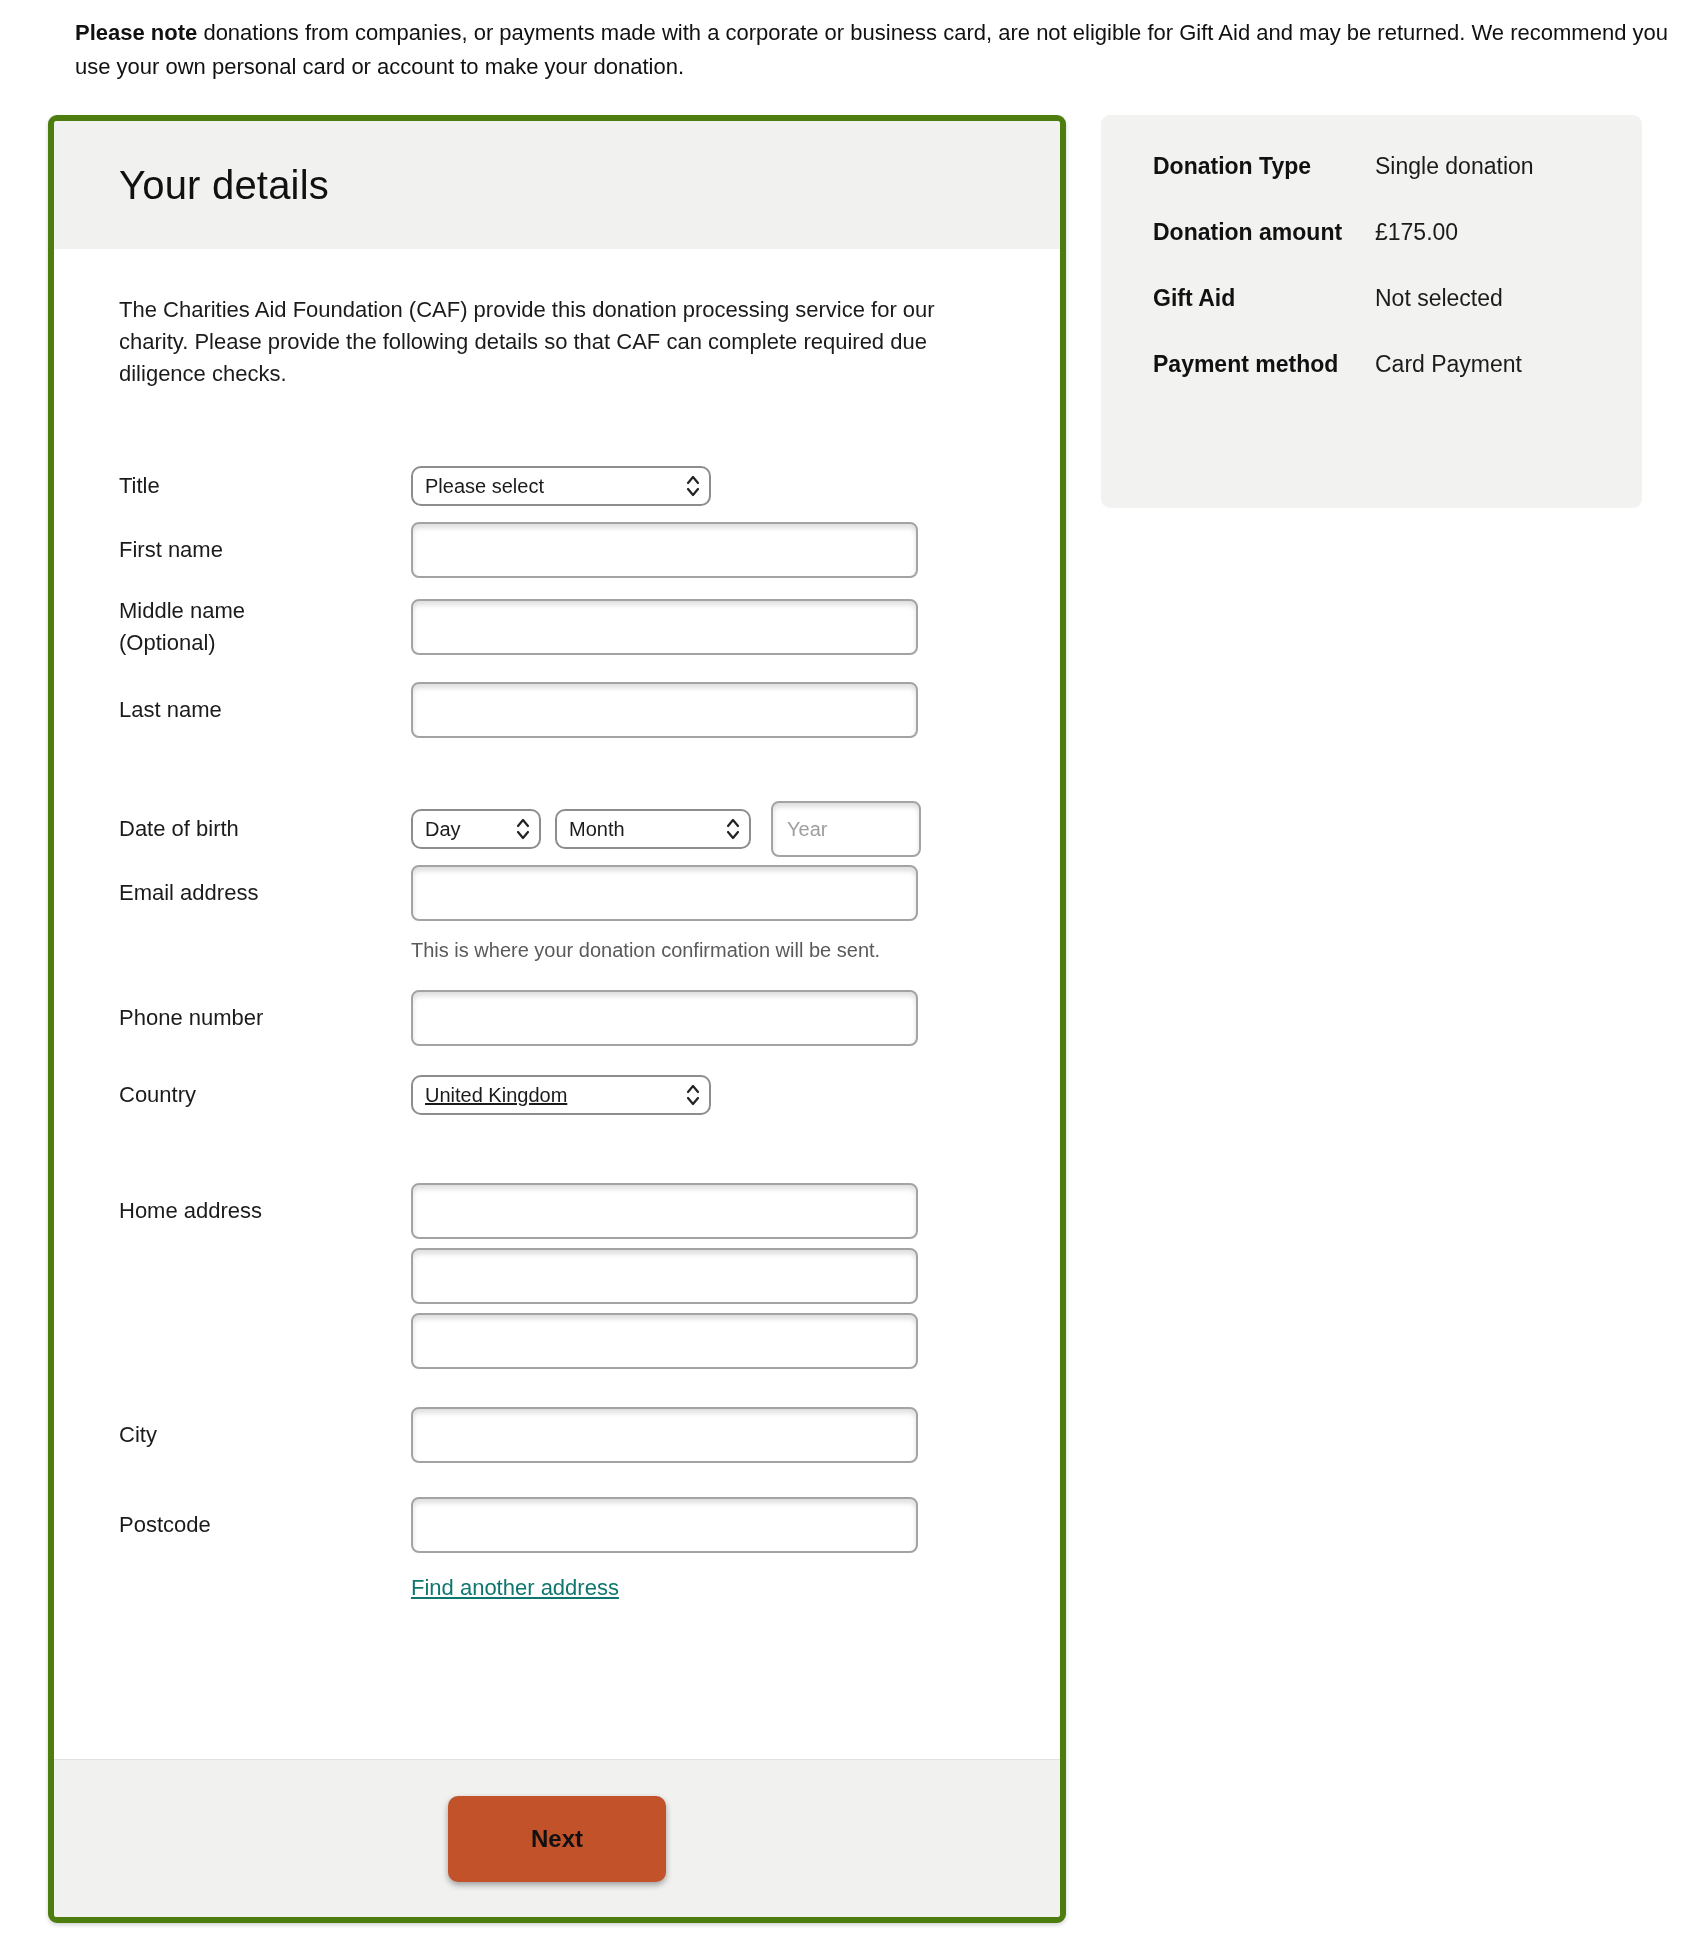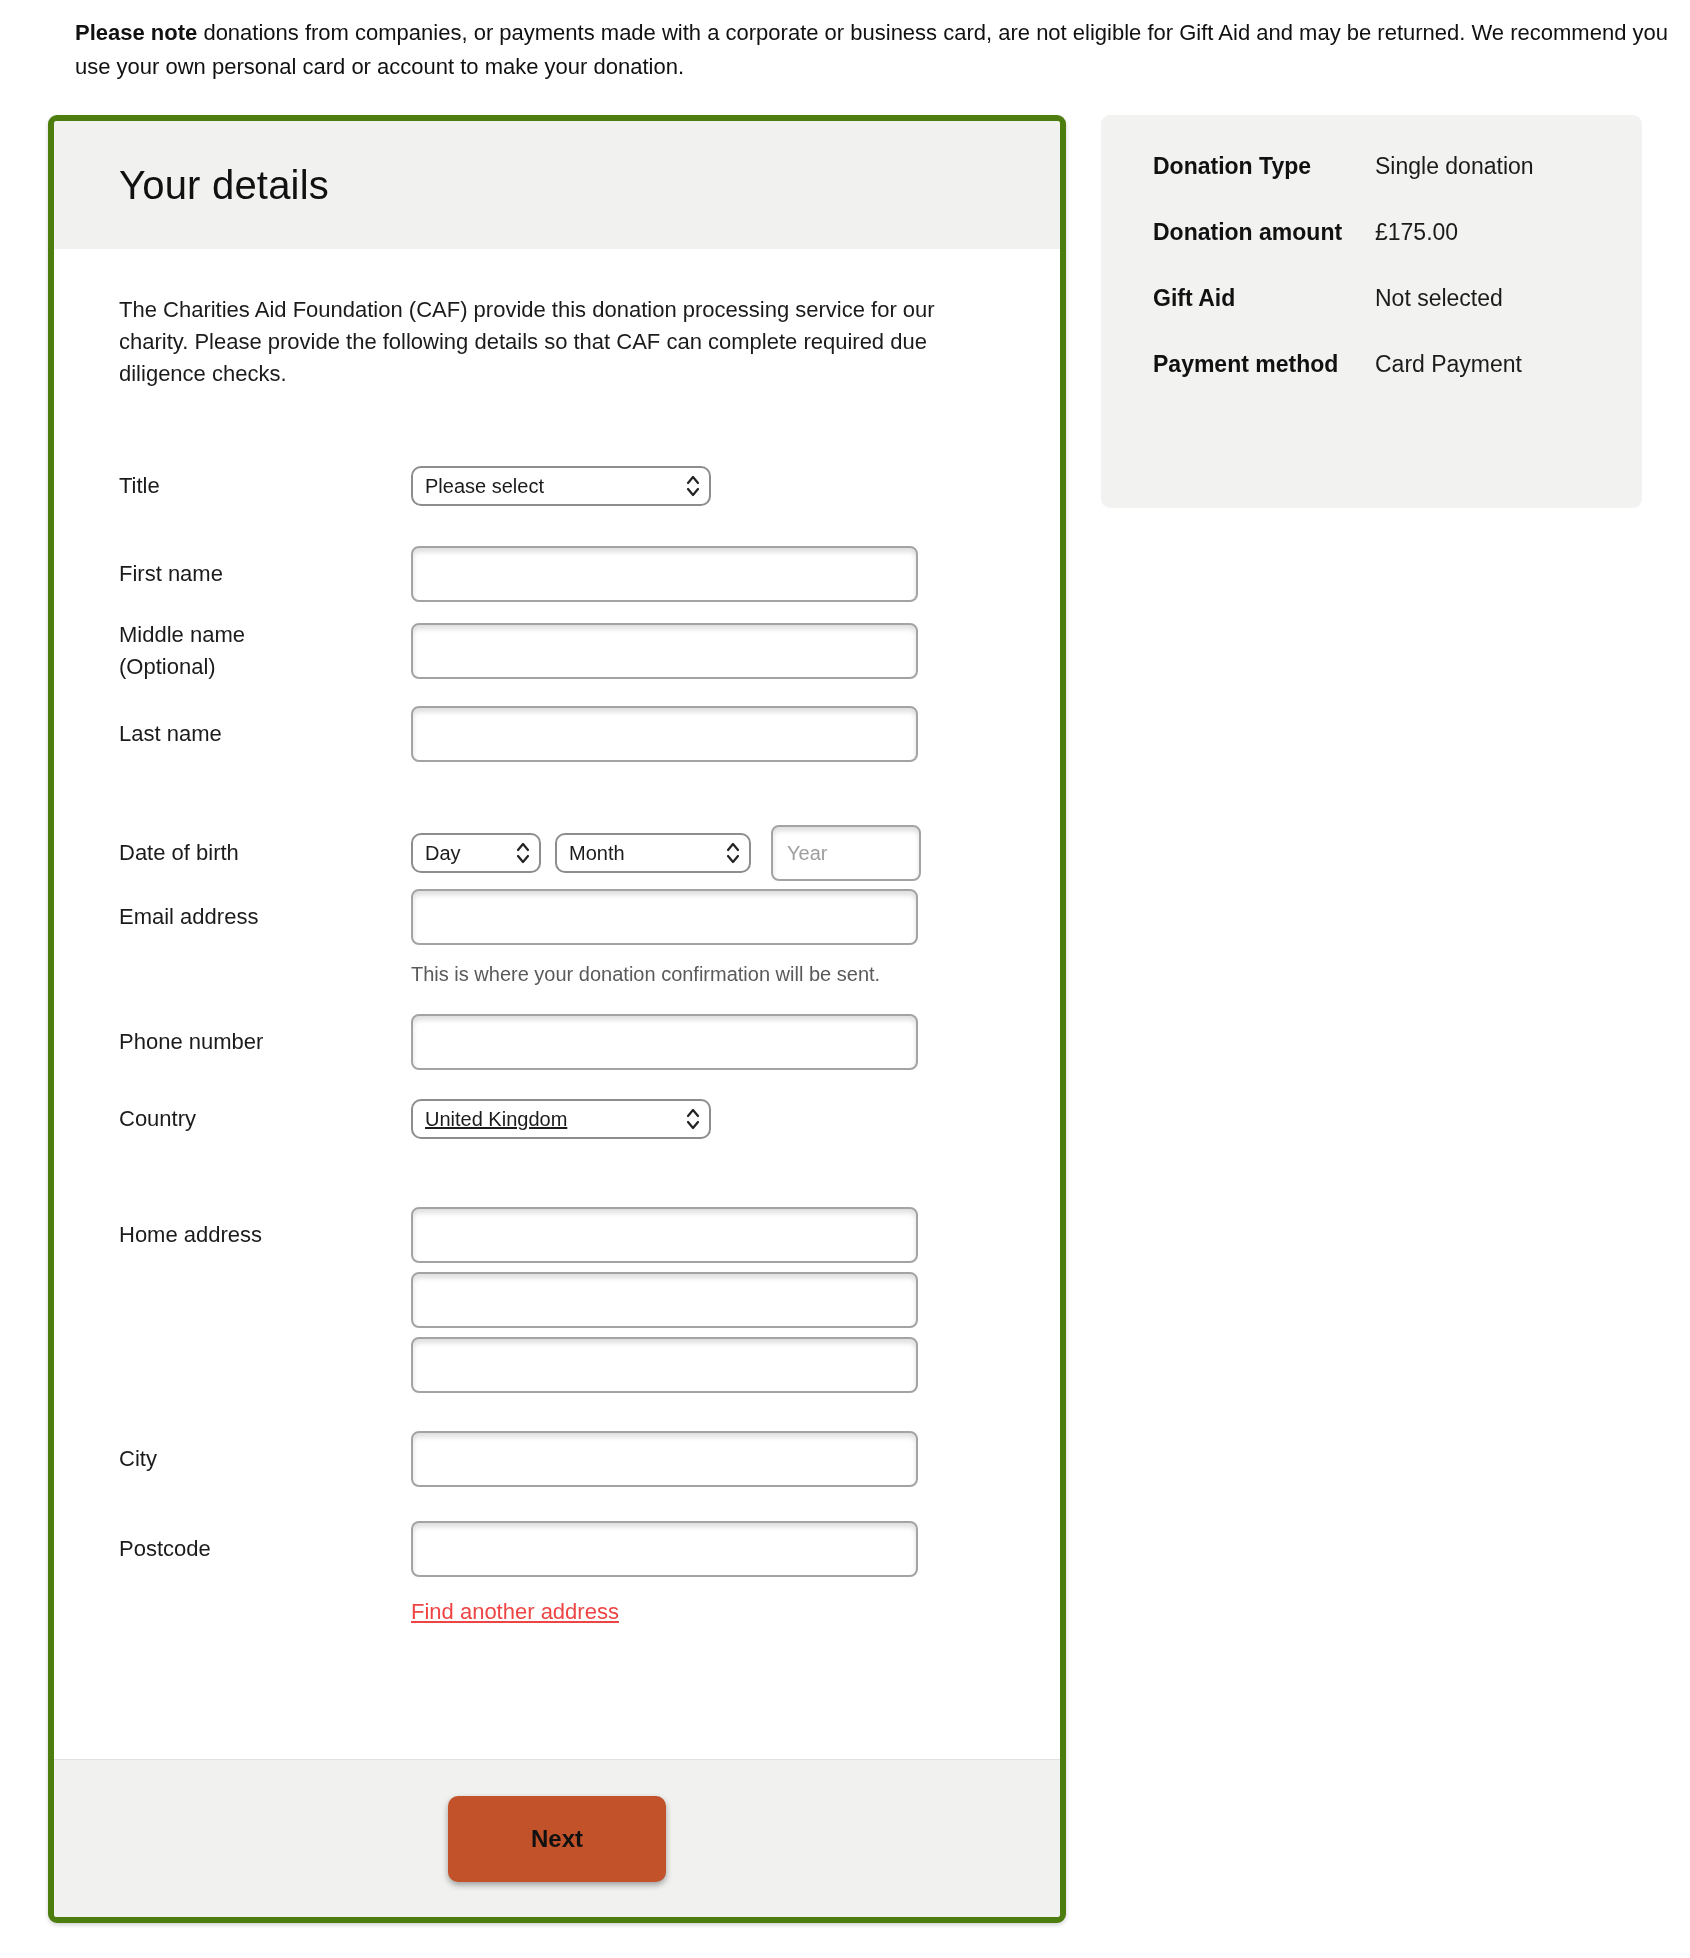--- a/index.html
+++ b/index.html
@@ -46,21 +46,21 @@
   .w-day { width: 130px; }
   .w-month { width: 196px; }
   .w-country { width: 300px; text-decoration: underline; }
   input.year { width: 150px; }
 
   .helper { margin-top: 16px; margin-left: 292px; font-size: 20px; line-height: 26px; color: #5a5a5a; }
 
   .addr-stack { display: flex; flex-direction: column; gap: 9px; }
 
   .find-link { display: inline-block; margin-left: 292px; margin-top: 22px;
-    font-size: 22px; color: #ef4444; text-decoration: underline; cursor: pointer; }
+    font-size: 22px; color: #0f766e; text-decoration: underline; cursor: pointer; }
 
   .next-btn { width: 218px; height: 86px; background: #c2522a; border: none; border-radius: 10px;
     box-shadow: 0 3px 6px rgba(0,0,0,0.35); color: #111; font-family: inherit;
     font-size: 24px; font-weight: 700; cursor: pointer; }
 
   
   .panel { position: absolute; left: 1101px; top: 115px; width: 541px; height: 393px;
     background: #f2f2f1; border-radius: 9px; padding: 36px 45px 0 52px; }
   .panel-head { display: flex; align-items: center; justify-content: space-between; margin-bottom: 56px; }
   .panel-title { font-size: 24px; font-weight: 700; color: #111; line-height: 30px; }
@@ -95,21 +95,21 @@
           <option>Please select</option>
         </select>
         <svg class="sel-chev" viewBox="0 0 14 22">
           <path d="M2 8 L7 2 L12 8" fill="none" stroke="#222" stroke-width="2.2" stroke-linecap="round" stroke-linejoin="round"></path>
           <path d="M2 14 L7 20 L12 14" fill="none" stroke="#222" stroke-width="2.2" stroke-linecap="round" stroke-linejoin="round"></path>
         </svg>
       </div>
     </div>
 
     
-    <div class="row" style="margin-top:40px;">
+    <div class="row" style="margin-top:16px;">
       <div class="lbl">First name</div>
       <input class="txt" type="text" style="">
     </div>
 
     
     <div class="row" style="margin-top:17px;">
       <div class="lbl">
         <span style="display:block">Middle name</span>
         <span style="display:block">(Optional)</span>
       </div>

